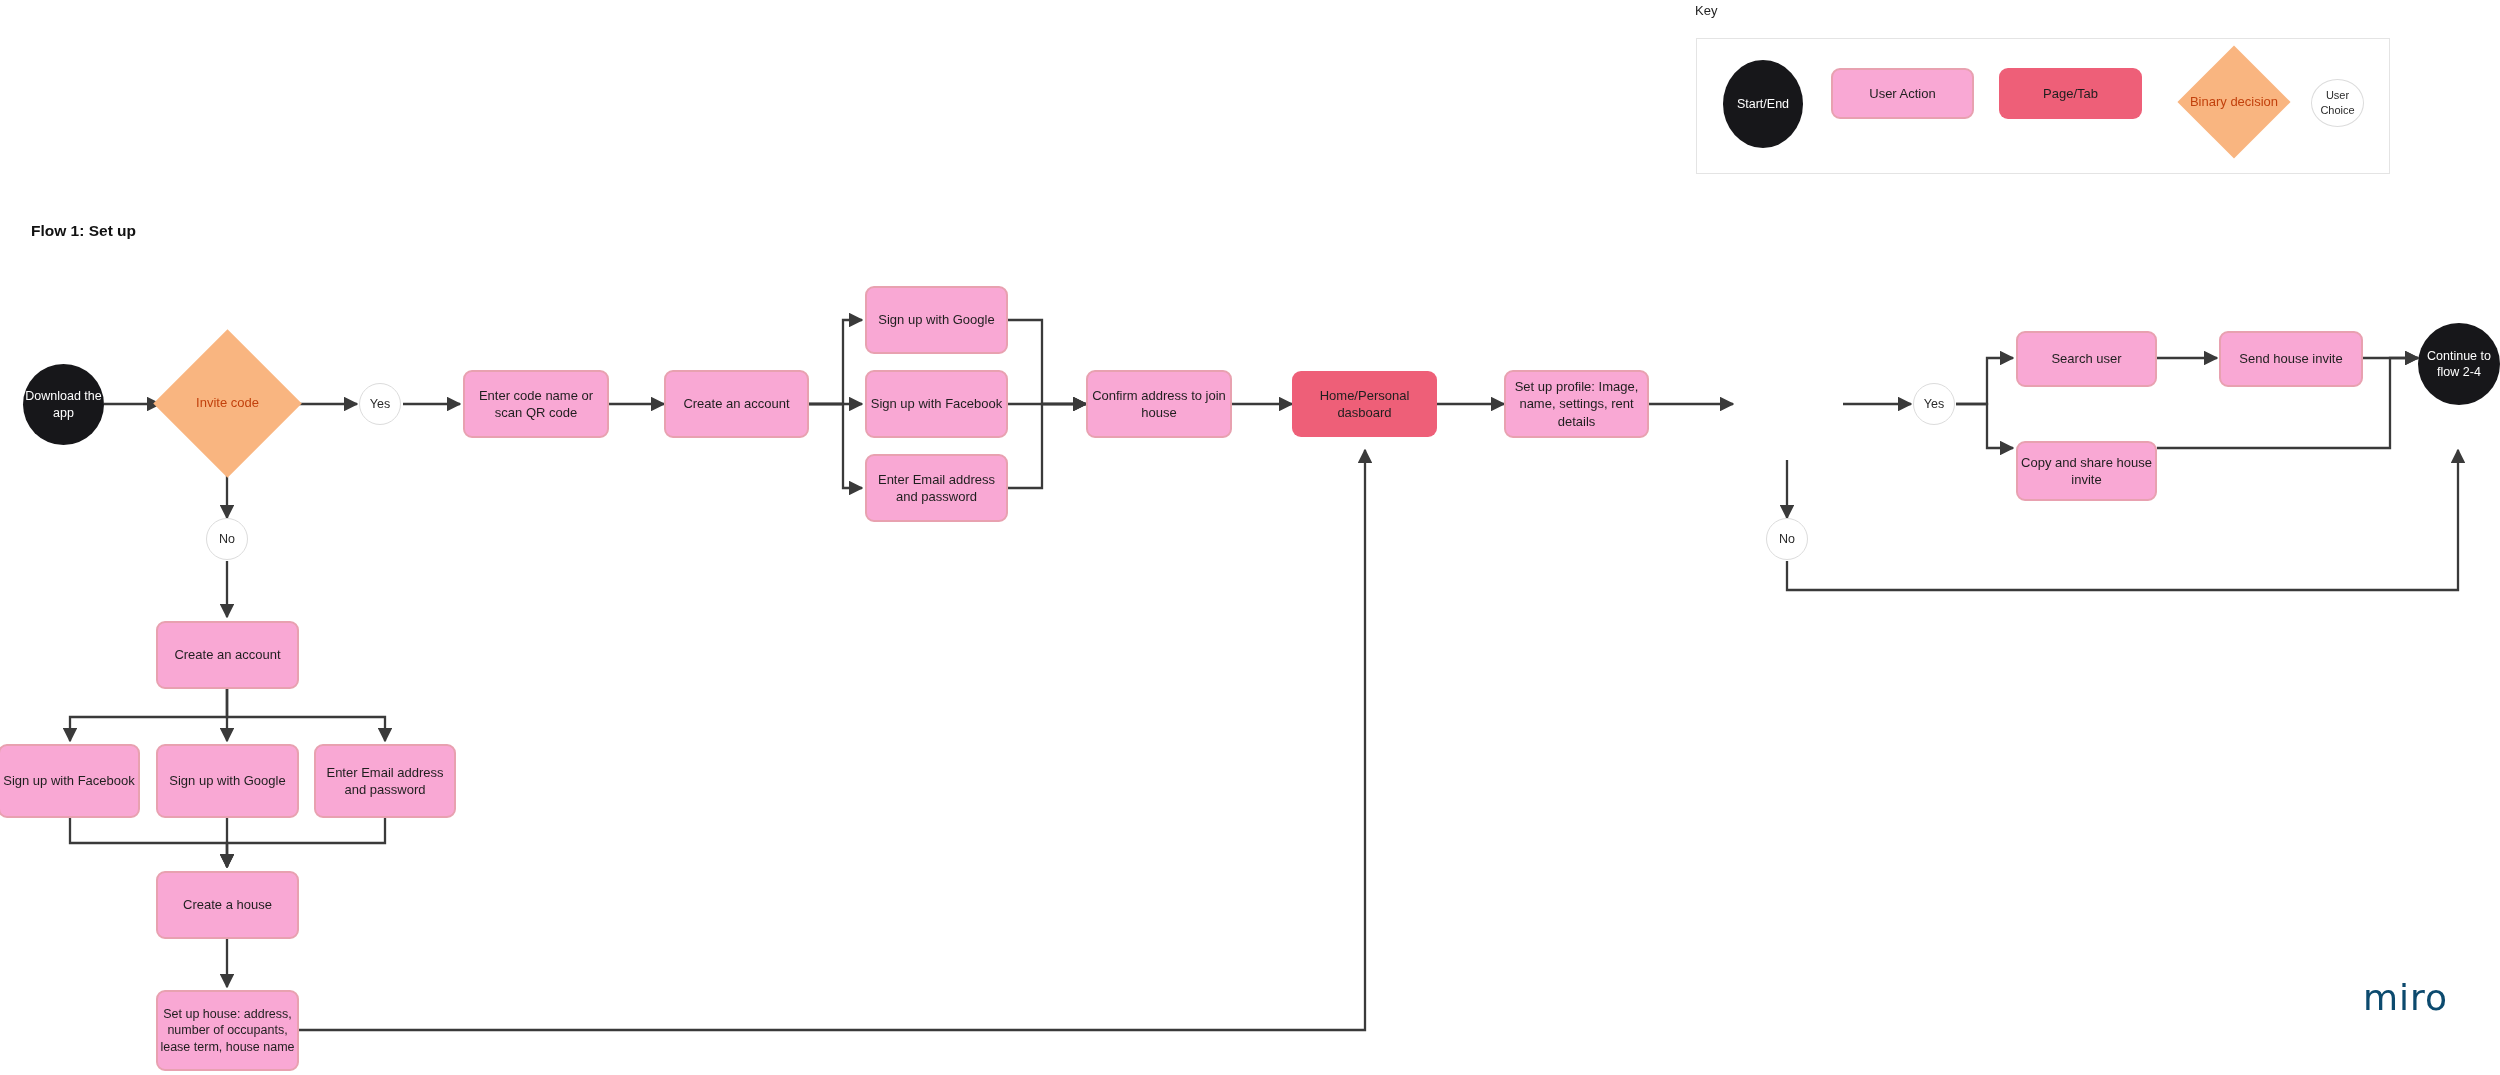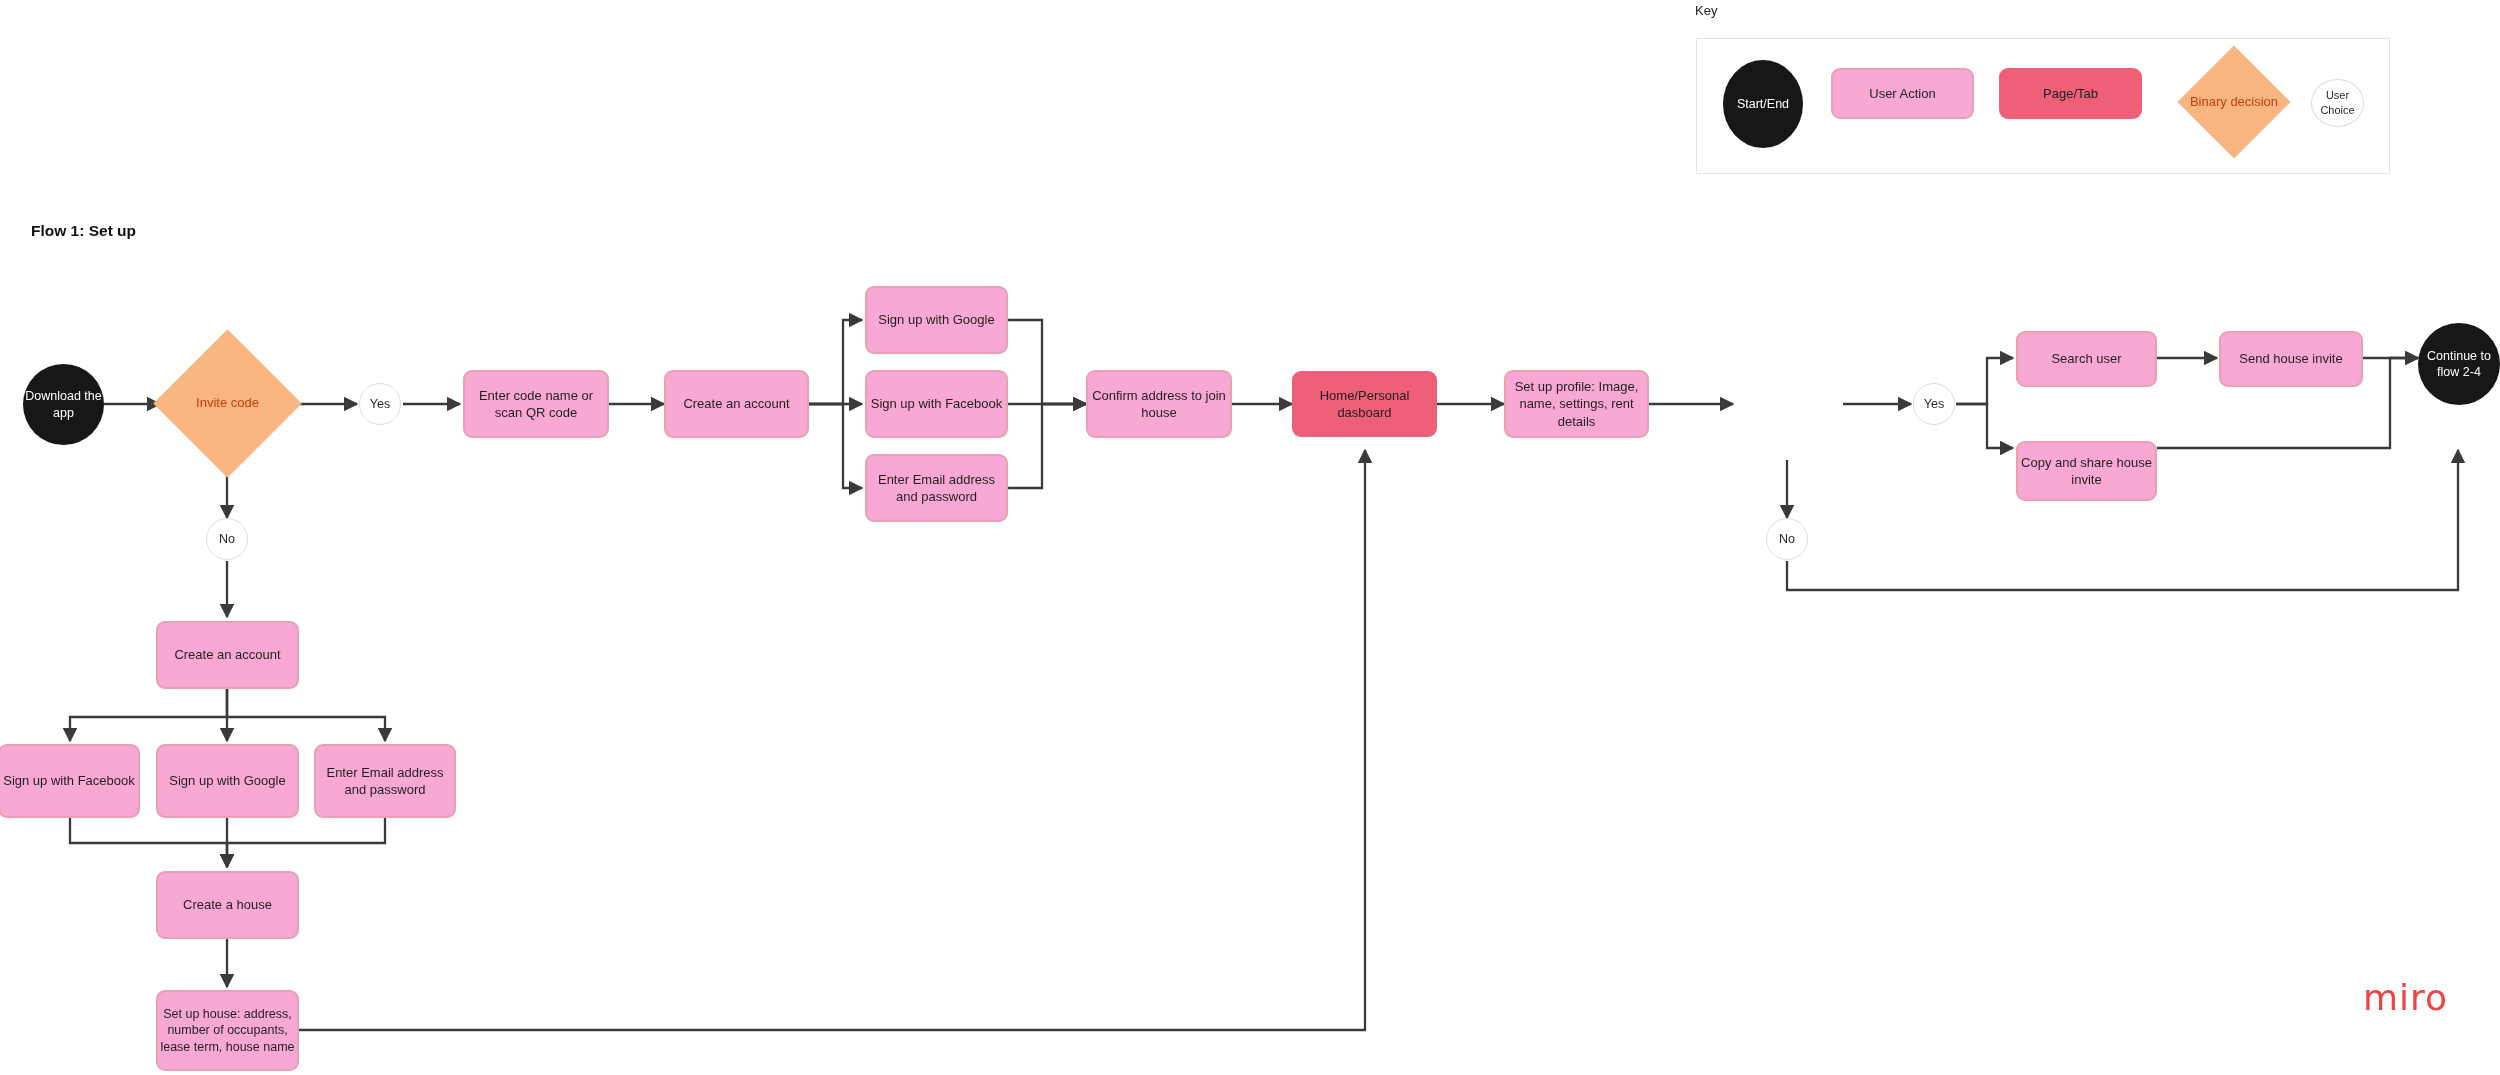--- a/index.html
+++ b/index.html
@@ -31,21 +31,21 @@
                   display:flex;align-items:center;justify-content:center;
                   text-align:center;font-size:13px;line-height:1.3;color:#c2410c;}
 
   
   .choice{background:#ffffff;border:1px solid #dcdcdc;border-radius:50%;
           font-size:12.5px;color:#2a2a2a;}
 
   .flow-title{position:absolute;font-size:15.5px;font-weight:bold;color:#111;}
   .key-label{position:absolute;font-size:13px;color:#1f1f1f;}
   .key-box{position:absolute;border:1px solid #e4e4e4;background:#fff;}
-  .watermark{position:absolute;font-size:36px;letter-spacing:1px;color:#ef4444;
+  .watermark{position:absolute;font-size:36px;letter-spacing:1px;color:#0c4a6e;
              font-family:"DejaVu Sans",sans-serif;}
 </style>
 </head>
 <body>
 
 <div id="canvas">
 
   <div class="key-label" style="left:1695px;top:3px;">Key</div>
   <div class="key-box" style="left:1696px;top:38px;width:692px;height:134px;"></div>
 

